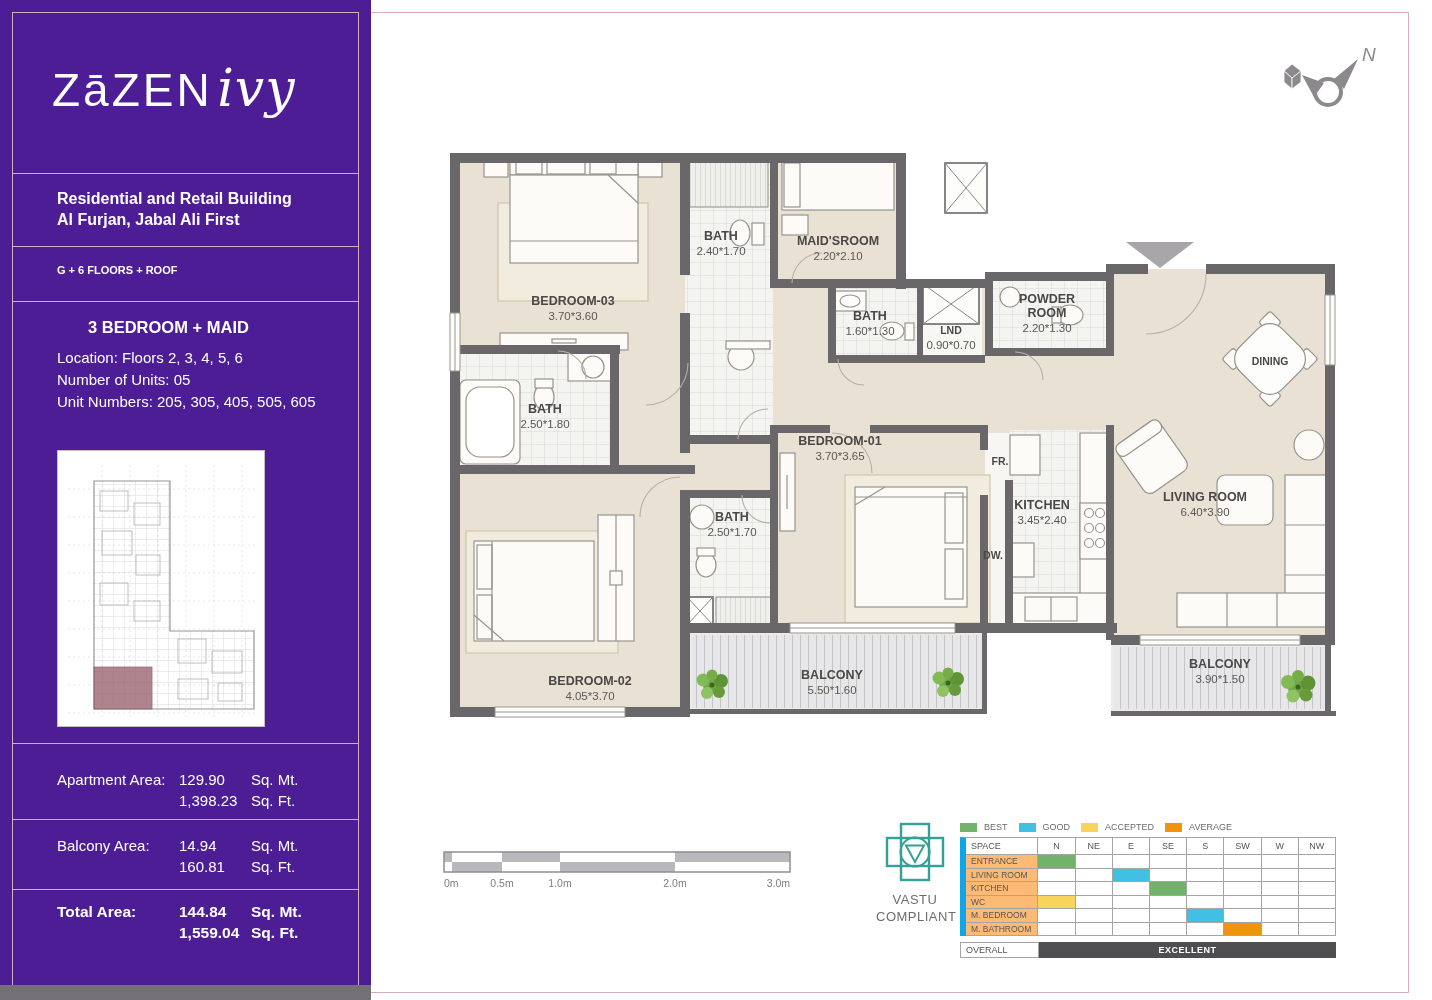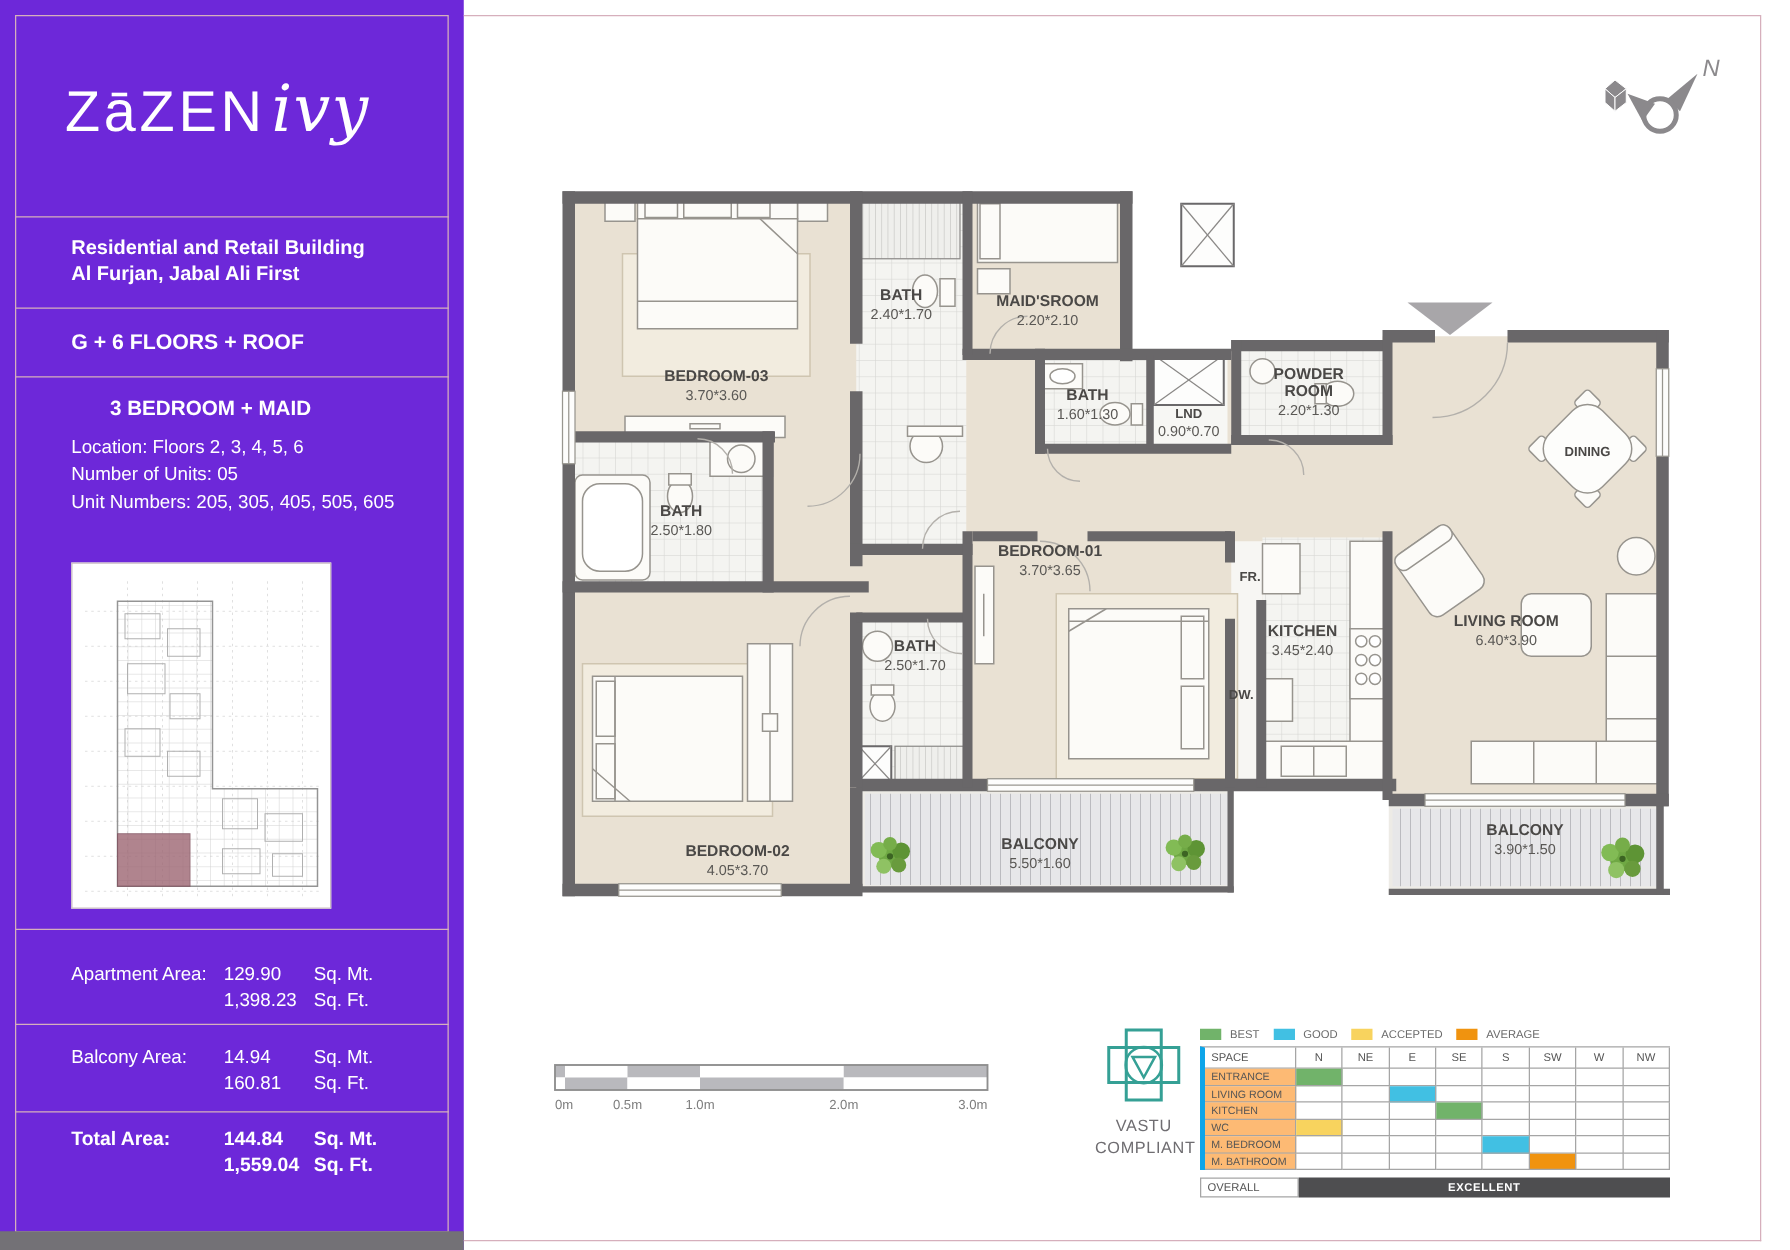--- a/index.html
+++ b/index.html
@@ -1,29 +1,29 @@
 <!DOCTYPE html>
 <html><head>
 <meta charset="utf-8">
 <style>
   html,body{margin:0;padding:0;}
   body{width:1432px;height:1000px;position:relative;background:#ffffff;
        font-family:"Liberation Sans",sans-serif;overflow:hidden;}
   .abs{position:absolute;}
   
-  #sidebar{left:0;top:0;width:371px;height:1000px;background:#6d28d9;}
+  #sidebar{left:0;top:0;width:371px;height:1000px;background:#4c1d95;}
   #sidebar-border{left:12px;top:12px;width:345px;height:972px;border:1px solid #d6afbc;}
   .sb-line{left:12px;width:347px;height:1px;background:#d6afbc;}
   #sidebar-bottom-strip{left:0;top:985px;width:371px;height:15px;background:#737176;}
   #logo{left:52px;top:58px;color:#fff;white-space:nowrap;}
   .logo-main{font-size:46px;font-weight:300;letter-spacing:3px;}
   .logo-script{font-family:"DejaVu Serif",serif;font-style:italic;font-size:52px;letter-spacing:1px;}
   .sb-text{color:#fff;}
   #building{left:57px;top:188px;font-size:16px;font-weight:bold;line-height:21px;}
-  #floors{left:57px;top:264px;font-size:17px;font-weight:bold;}
+  #floors{left:57px;top:264px;font-size:11px;font-weight:bold;}
   #unit-type{left:57px;top:318px;font-size:16.5px;font-weight:bold;margin-left:31px;}
   #loc-lines{left:57px;top:347px;font-size:15px;line-height:22px;font-weight:400;}
   #keyplan{left:57px;top:450px;width:206px;height:275px;background:#fff;border:1px solid #c9bcc2;}
   .area-block{left:57px;width:290px;color:#fff;font-size:15px;line-height:20.5px;}
   #area-0{top:770px;} #area-1{top:836px;} #area-2{top:902px;font-weight:bold;font-size:15.5px;}
   .area-row{display:flex;}
   .area-label{width:122px;} .area-val{width:72px;} .area-unit{flex:1;}
   
   .frame-line{background:#d6afbc;}
   
@@ -31,21 +31,21 @@
   #compass{left:1262px;top:35px;width:130px;height:85px;}
   
   #scalebar{left:443px;top:851px;width:352px;height:45px;}
   
   #vastu-icon{left:876px;top:820px;width:78px;height:100px;text-align:center;}
   .vastu-caption{color:#6f6d71;font-size:13px;letter-spacing:.5px;line-height:17px;margin-top:3px;}
   #vastu-panel{left:960px;top:819px;width:376px;}
   #vastu-legend{display:flex;align-items:flex-end;gap:7px;height:13px;margin-bottom:5px;}
   .chip{width:17px;height:9px;display:inline-block;}
   .chip-label{font-size:9px;color:#6a6a6a;margin-right:4px;}
-  #vastu-table{border-top:1px solid #a5a5a5;border-left:4px solid #0ea5e9;}
+  #vastu-table{border-top:1px solid #a5a5a5;border-left:6px solid #0ea5e9;}
   .vrow{display:flex;}
   .vcell{border-right:1px solid #a5a5a5;border-bottom:1px solid #a5a5a5;box-sizing:border-box;
          font-size:8.5px;color:#555;display:flex;align-items:center;}
   .vcell.space{width:73px;padding-left:5px;}
   .vcell.dir{width:37.5px;justify-content:center;}
   .vhead .vcell{height:17px;font-size:9px;}
   .vbody .vcell{height:13.5px;}
   .vbody .vcell.space{background:#fdba74;}
   #vastu-overall{display:flex;margin-top:6px;height:16px;}
   #overall-label{width:79px;border:1px solid #a5a5a5;box-sizing:border-box;font-size:9px;color:#555;

